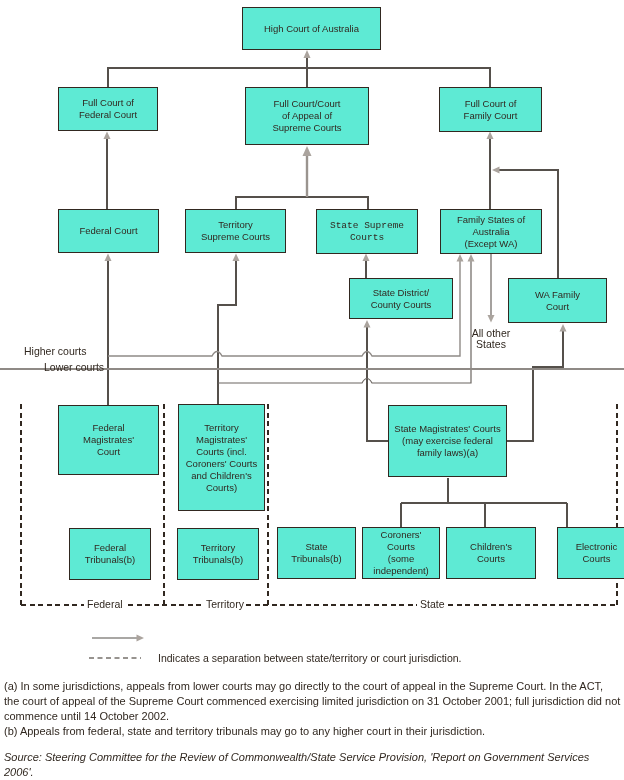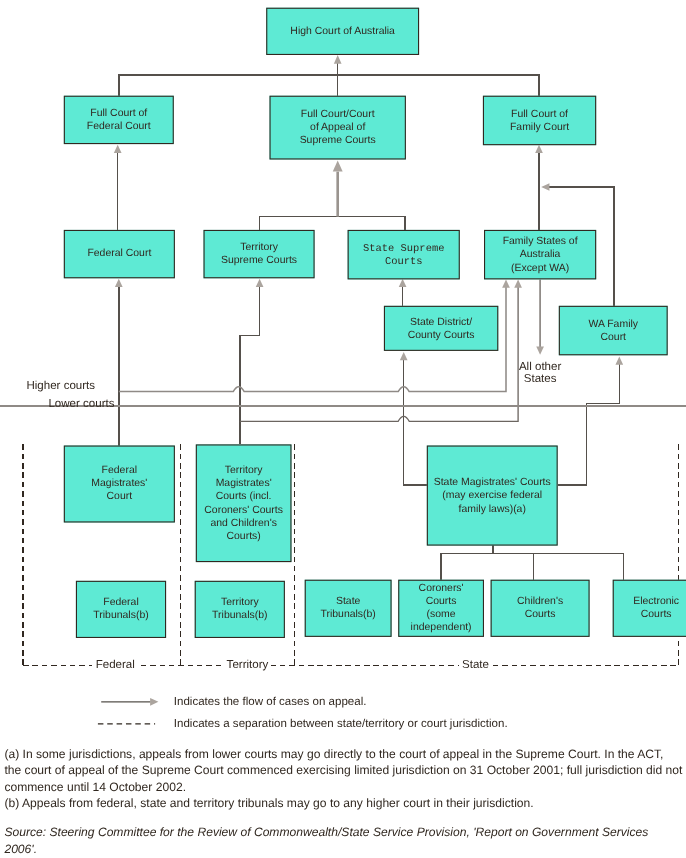--- a/index.html
+++ b/index.html
@@ -117,21 +117,21 @@
 Court</div>
   <div class="node" style="left:58px;top:405px;width:101px;height:70px;">Federal
 Magistrates'
 Court</div>
   <div class="node" style="left:178px;top:404px;width:87px;height:107px;">Territory
 Magistrates'
 Courts (incl.
 Coroners' Courts
 and Children's
 Courts)</div>
-  <div class="node" style="left:388px;top:405px;width:119px;height:91px;">State Magistrates' Courts
+  <div class="node" style="left:388px;top:405px;width:119px;height:72px;">State Magistrates' Courts
 (may exercise federal
 family laws)(a)</div>
   <div class="node" style="left:69px;top:528px;width:82px;height:52px;">Federal
 Tribunals(b)</div>
   <div class="node" style="left:177px;top:528px;width:82px;height:52px;">Territory
 Tribunals(b)</div>
   <div class="node" style="left:277px;top:527px;width:79px;height:52px;">State
 Tribunals(b)</div>
   <div class="node" style="left:362px;top:527px;width:78px;height:52px;">Coroners'
 Courts
@@ -143,21 +143,20 @@
 Courts</div>
 
   <div class="flabel" style="left:24px;top:346px;">Higher courts</div>
   <div class="flabel" style="left:24px;top:362px;margin-left:20px;">Lower courts</div>
   <div class="flabel center" style="left:462px;top:328px;width:58px;">All other
 States</div>
   <div class="flabel" style="left:87px;top:599px;">Federal</div>
   <div class="flabel" style="left:206px;top:599px;">Territory</div>
   <div class="flabel" style="left:420px;top:599px;">State</div>
 
-  <div class="legend-row" style="left:158px;top:632px;">Indicates the flow of cases on appeal.</div>
   <div class="legend-row" style="left:158px;top:652px;">Indicates a separation between state/territory or court jurisdiction.</div>
 
   <div class="fnotes">
     <p>(a) In some jurisdictions, appeals from lower courts may go directly to the court of appeal in the Supreme Court. In the ACT, the court of appeal of the Supreme Court commenced exercising limited jurisdiction on 31 October 2001; full jurisdiction did not commence until 14 October 2002.</p>
     <p>(b) Appeals from federal, state and territory tribunals may go to any higher court in their jurisdiction.</p>
     <p class="src">Source: Steering Committee for the Review of Commonwealth/State Service Provision, 'Report on Government Services 2006'.</p>
   </div>
 
 </div>
 

